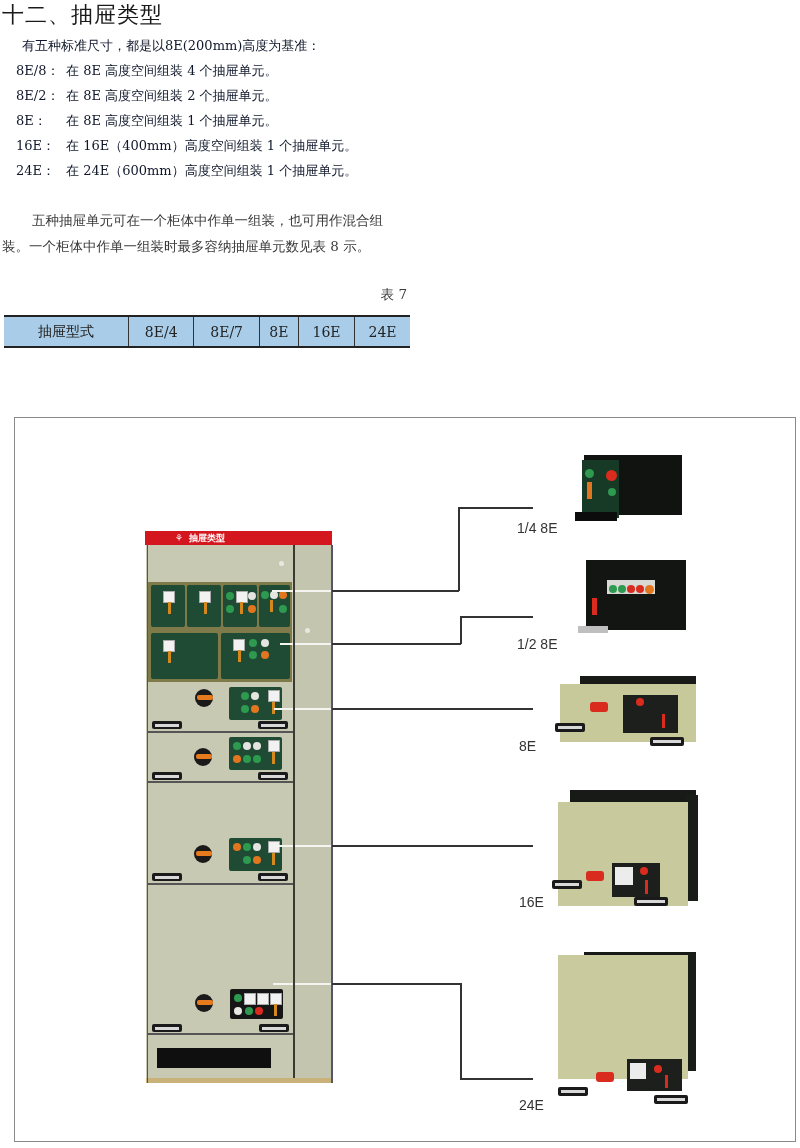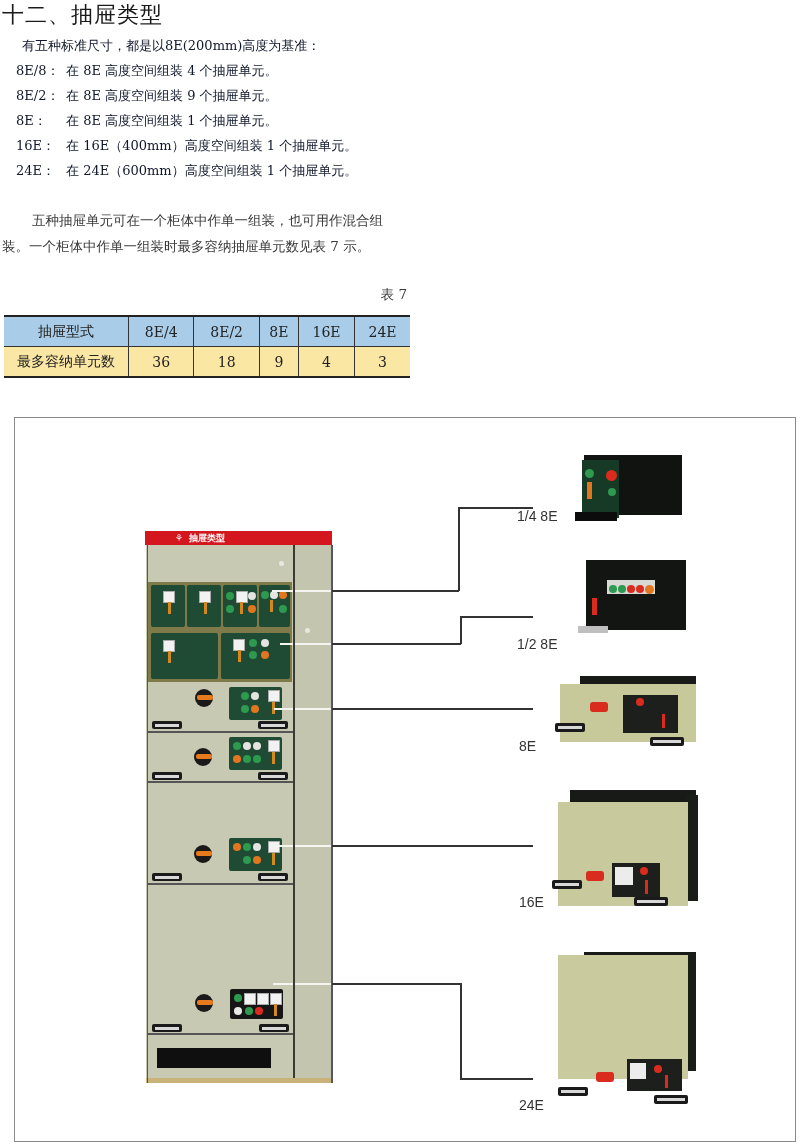--- a/index.html
+++ b/index.html
@@ -44,53 +44,45 @@
 <body>
 
 <div class="abs title">十二、抽屉类型</div>
 
 <div class="abs line" style="left:22px; top:37px;">有五种标准尺寸，都是以8E(200mm)高度为基准：</div>
 
 <div class="abs line" style="left:16px; top:62px;">
   <span class="lbl">8E/8：</span><span>在 8E 高度空间组装 4 个抽屉单元。</span>
 </div>
 <div class="abs line" style="left:16px; top:87px;">
-  <span class="lbl">8E/2：</span><span>在 8E 高度空间组装 9 个抽屉单元。</span>
+  <span class="lbl">8E/2：</span><span>在 8E 高度空间组装 2 个抽屉单元。</span>
 </div>
 <div class="abs line" style="left:16px; top:112px;">
   <span class="lbl">8E：</span><span>在 8E 高度空间组装 1 个抽屉单元。</span>
 </div>
 <div class="abs line" style="left:16px; top:137px;">
   <span class="lbl">16E：</span><span>在 16E（400mm）高度空间组装 1 个抽屉单元。</span>
 </div>
 <div class="abs line" style="left:16px; top:162px;">
   <span class="lbl">24E：</span><span>在 24E（600mm）高度空间组装 1 个抽屉单元。</span>
 </div>
 
-<div class="abs para"><span class="indent"></span><span>五种抽屉单元可在一个柜体中作单一组装，也可用作混合组装。一个柜体中作单一组装时最多容纳抽屉单元数见表 7 示。</span></div>
+<div class="abs para"><span class="indent"></span><span>五种抽屉单元可在一个柜体中作单一组装，也可用作混合组装。一个柜体中作单一组装时最多容纳抽屉单元数见表 8 示。</span></div>
 
 <div class="abs caption">表 7</div>
 
 <table class="t3">
   <tbody>
       <tr class="hdr">
     <td>抽屉型式</td>
     <td>8E/4</td>
-    <td>8E/2</td>
+    <td>8E/7</td>
     <td>8E</td>
     <td>16E</td>
     <td>24E</td>
-  </tr>
-  <tr class="val">
-    <td>最多容纳单元数</td>
-    <td>36</td>
-    <td>18</td>
-    <td>9</td>
-    <td>4</td>
-    <td>3</td>
   </tr>
 </tbody>
   </table>
 
 <div class="abs frame"></div>
 
 <div>
   <div class="abs cab-red" style="left:145px; top:531px; width:187px; height:14px;">
     <span class="abs" style="left:30px; top:0px; font-family:'DejaVu Sans',sans-serif; font-size:9px; color:#fff; line-height:14px;">⚘</span>
     <span class="abs" style="left:44px; top:0px; font-family:'DejaVu Sans',sans-serif; font-size:9px; color:#fff; line-height:14px; font-weight:bold;">抽屉类型</span>
@@ -237,21 +229,21 @@
 </div>
 
 <div>
   <div class="box-dark" style="left:584px; top:455px; width:98px; height:60px; background:#101310;"></div>
   <div class="box-dark" style="left:582px; top:460px; width:37px; height:58px; background:#173a26;"></div>
   <div class="dot" style="left:585px; top:469px; width:9px; height:9px; background:#2e9a4f;"></div>
   <div class="dot" style="left:606px; top:470px; width:11px; height:11px; background:#d92b1e;"></div>
   <div class="abs" style="left:587px; top:482px; width:5px; height:17px; background:#e2761f;"></div>
   <div class="dot" style="left:608px; top:488px; width:8px; height:8px; background:#2e9a4f;"></div>
   <div class="abs" style="left:575px; top:512px; width:42px; height:9px; background:#0c0c0c;"></div>
-  <span class="abs unit-lbl" style="left:517px; top:508px;text-align:center;">1/4 8E</span>
+  <span class="abs unit-lbl" style="left:517px; top:520px;text-align:center;">1/4 8E</span>
 </div>
 
 <div>
   <div class="box-dark" style="left:586px; top:560px; width:100px; height:70px; background:#121512;"></div>
   <div class="abs" style="left:607px; top:580px; width:48px; height:14px; background:#d8d8d4;"></div>
   <div class="dot" style="left:609px; top:585px; width:8px; height:8px; background:#2e9a4f;"></div>
   <div class="dot" style="left:618px; top:585px; width:8px; height:8px; background:#2e9a4f;"></div>
   <div class="dot" style="left:627px; top:585px; width:8px; height:8px; background:#d92b1e;"></div>
   <div class="dot" style="left:636px; top:585px; width:8px; height:8px; background:#d92b1e;"></div>
   <div class="dot" style="left:645px; top:585px; width:9px; height:9px; background:#e2761f;"></div>

